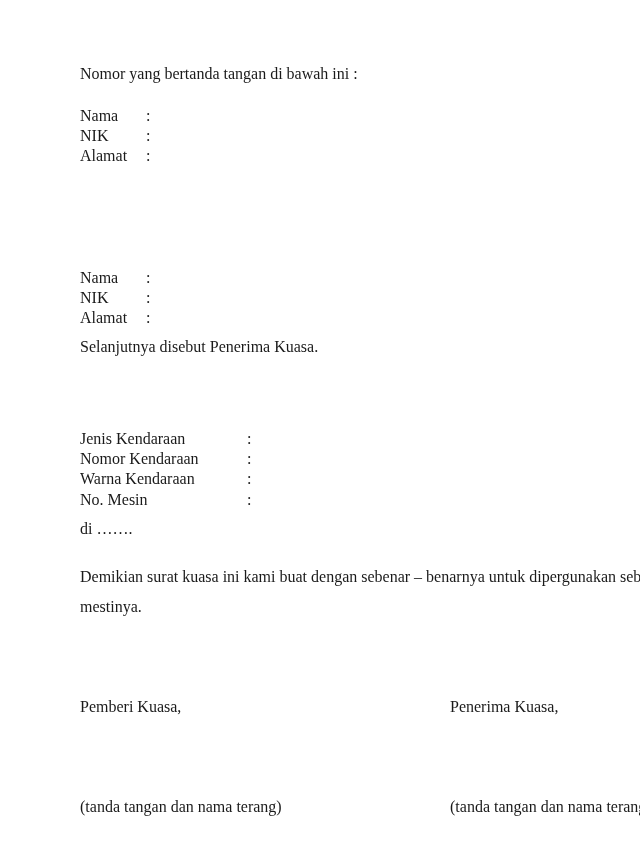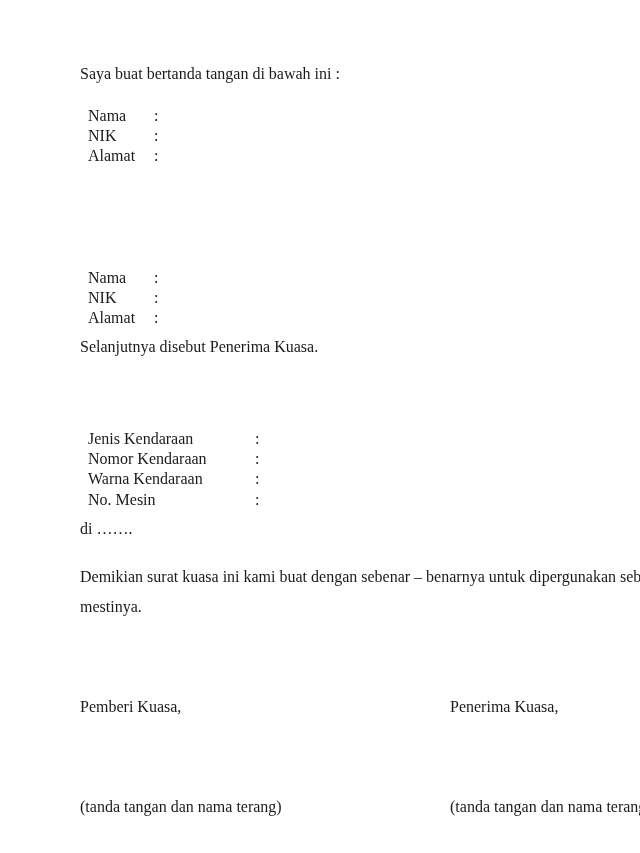--- a/index.html
+++ b/index.html
@@ -23,33 +23,33 @@
       height: 853px;
       overflow: hidden;
     }
     .abs { position: absolute; white-space: nowrap; line-height: 20px; }
     .title {
       font-weight: bold;
       font-size: 16.5px;
       left: 361px;
       top: 36px;
     }
-    .field-row { position: absolute; left: 80px; white-space: nowrap; line-height: 20px; height: 20px; margin-left: 8px; }
+    .field-row { position: absolute; left: 80px; white-space: nowrap; line-height: 20px; height: 20px; }
     .field-row .label { display: inline-block; }
     .field-row .colon { position: absolute; top: 0; }
     .person .colon { left: 66px; }
     .vehicle .colon { left: 167px; }
   </style>
 </head>
 <body>
 
 <div class="page">
 
 
-  <div class="abs" style="left:80px; top:64px;">Saya buat bertanda tangan di bawah ini :</div>
+  <div class="abs" style="left:80px; top:64px;">Nomor yang bertanda tangan di bawah ini :</div>
 
   <div class="field-row person" style="top:106px;">
     <span class="label">Nama</span>
     <span class="colon">:</span>
   </div>
   <div class="field-row person" style="top:126px;">
     <span class="label">NIK</span>
     <span class="colon">:</span>
   </div>
   <div class="field-row person" style="top:146px;">

